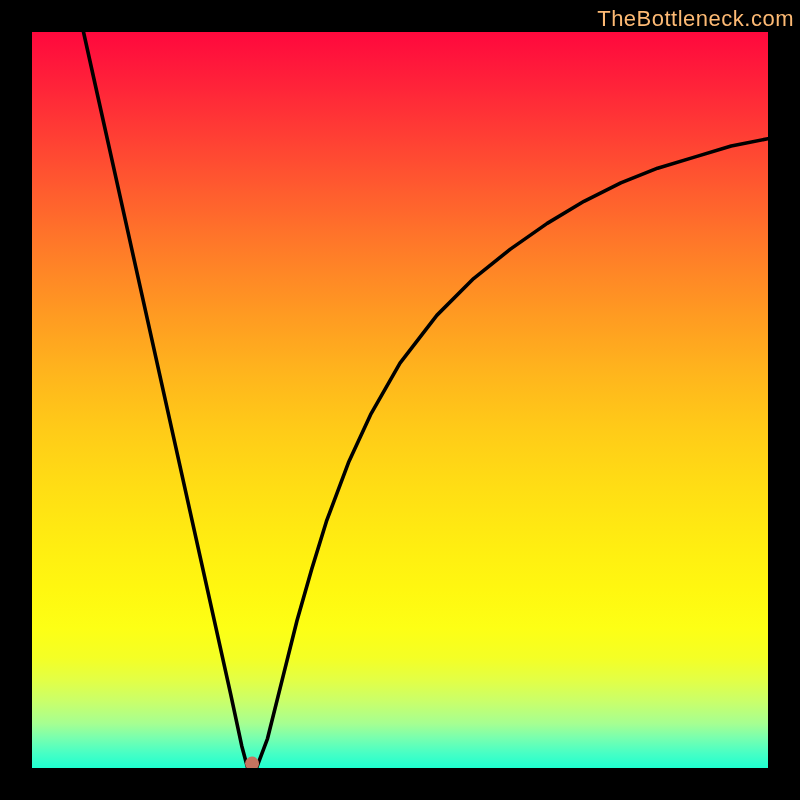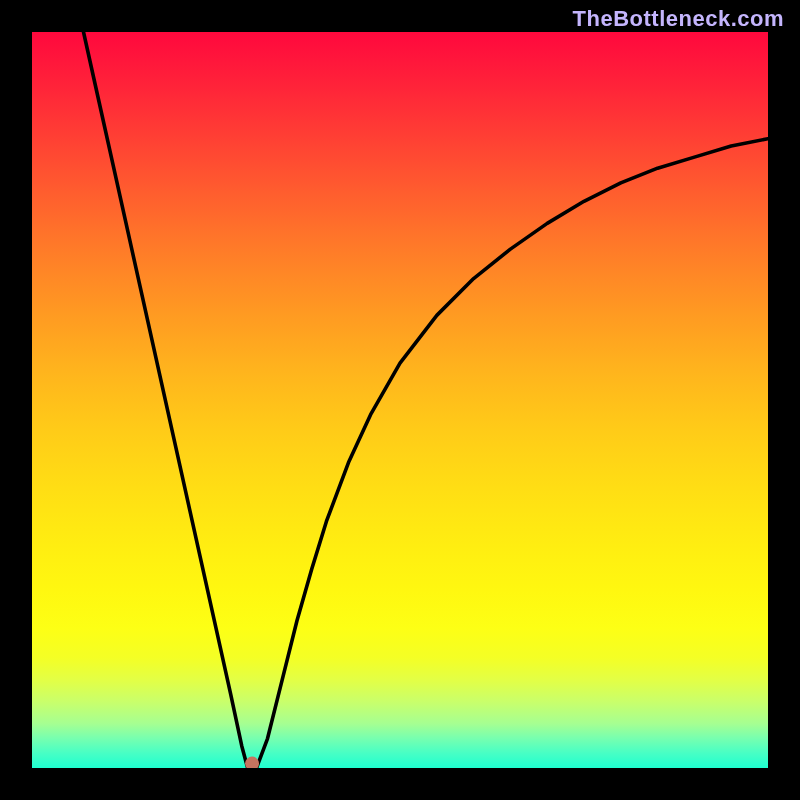--- a/index.html
+++ b/index.html
@@ -12,25 +12,25 @@
   }
   .page {
     width: 800px;
     height: 800px;
     background: #000;
     position: relative;
   }
   .watermark {
     position: absolute;
     top: 6px;
-    right: 16px;
-    color: #c4b5fd;
+    right: 6px;
+    color: #fdba74;
     font-size: 22px;
     letter-spacing: 0.5px;
-    font-weight: 700;
+    font-weight: 400;
     z-index: 5;
   }
   .plot-frame {
     position: absolute;
     left: 32px;
     top: 32px;
     width: 736px;
     height: 736px;
     background: #000;
   }

